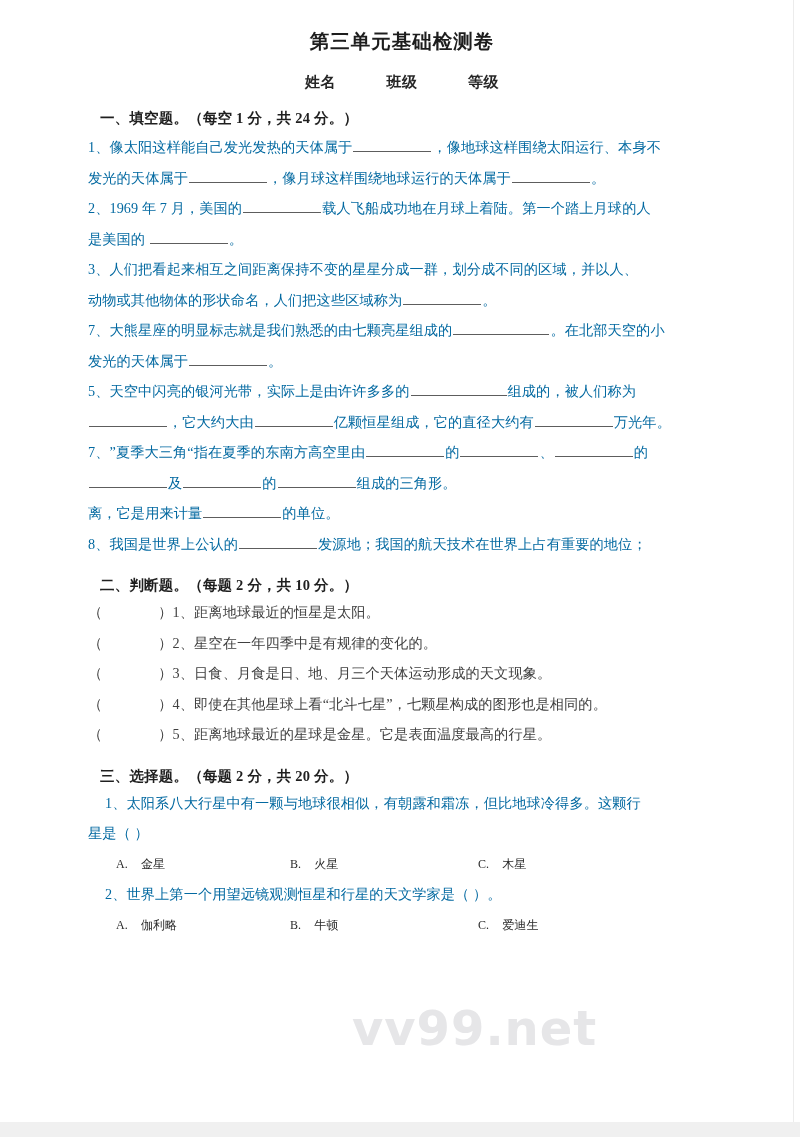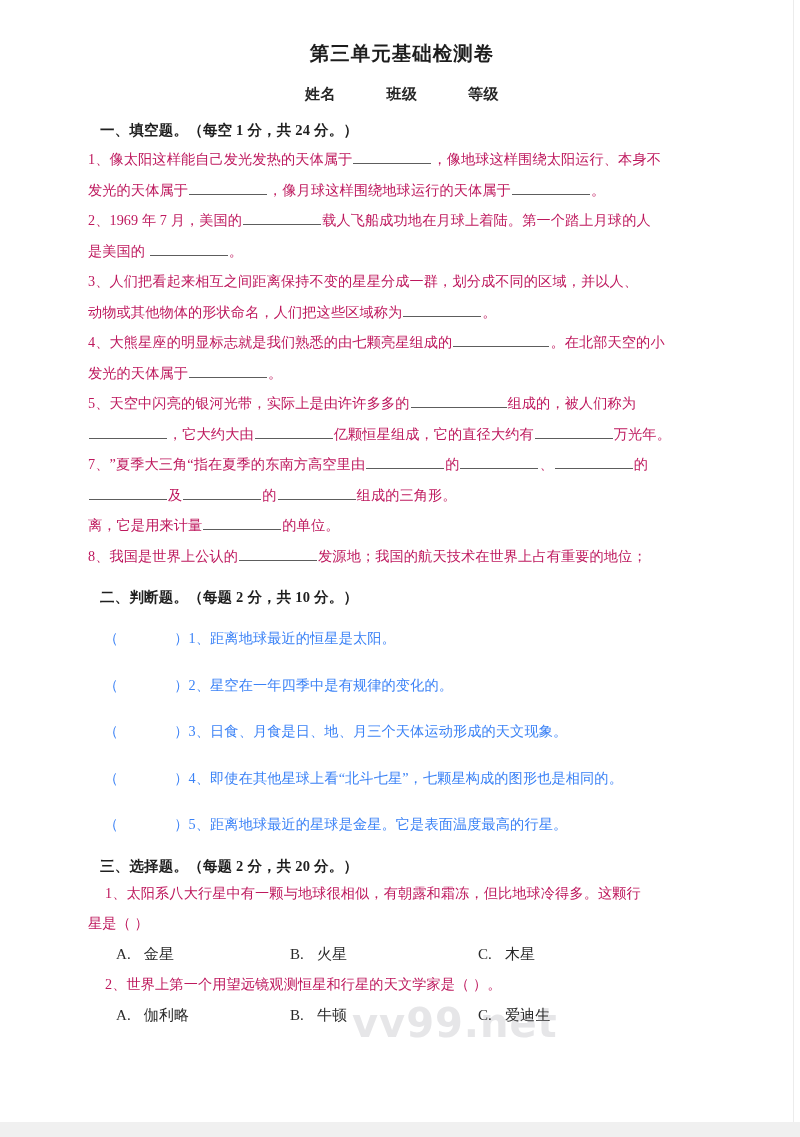--- a/index.html
+++ b/index.html
@@ -34,39 +34,39 @@
     width: 800px;
     height: 15px;
     background: #f0f0f0;
   }
   .watermark {
     position: absolute;
     left: 352px;
     top: 1000px;
     font-family: "DejaVu Sans", sans-serif;
     font-weight: bold;
-    font-size: 40px;
+    font-size: 48px;
     letter-spacing: 1px;
     color: #e6e6e8;
     user-select: none;
     white-space: nowrap;
     z-index: 0;
   }
   .content {
     position: relative;
     z-index: 2;
     padding: 0 84px 0 88px;
   }
   .doc-title {
     text-align: center;
     font-size: 19.5px;
     font-weight: bold;
     color: #1d1d1d;
     letter-spacing: 1px;
-    margin: 16px;
+    margin: 4px;
     padding-top: 24px;
     font-family: "Liberation Serif", "DejaVu Serif", serif;
   }
   .info-line {
     text-align: center;
     font-size: 15px;
     font-weight: bold;
     color: #262626;
     margin-top: 18px;
     letter-spacing: 0.5px;
@@ -77,51 +77,51 @@
     font-size: 14.5px;
     font-weight: bold;
     color: #1f1f1f;
     margin-top: 17px;
     margin-bottom: 2px;
     letter-spacing: 0.2px;
     margin-left: 12px;
   }
   .q {
     font-size: 14.2px;
-    color: #be185d;
+    color: #0369a1;
     line-height: 30.5px;
     text-align: justify;
     letter-spacing: 0.1px;
     margin: 0;
   }
   .q.first { margin-top: 4px; }
   .q-indent { text-indent: 17px; }
   .blank {
     display: inline-block;
     border-bottom: 1px solid #5d5d5d;
     vertical-align: baseline;
     height: 14px;
     margin: 0 1px;
   }
   .b-lg { width: 78px; }
   .b-xl { width: 96px; }
   .tf-row {
     font-size: 14.2px;
-    color: #3b82f6;
+    color: #404040;
     line-height: 30.5px;
-    margin: 16px;
+    margin: 0;
     letter-spacing: 0.1px;
   }
   .paren {
     display: inline-block;
     width: 50px;
     margin-right: 6px;
   }
   .choices {
-    font-size: 15px;
+    font-size: 12px;
     color: #2a2a2a;
     line-height: 30.5px;
     margin: 0;
     position: relative;
     letter-spacing: 0.1px;
   }
   .choices .opt {
     position: absolute;
     white-space: nowrap;
   }
@@ -170,21 +170,21 @@
     </p>
 
     <p class="q">
       <span>3、人们把看起来相互之间距离保持不变的星星分成一群，划分成不同的区域，并以人、</span>
     </p>
     <p class="q">
       <span>动物或其他物体的形状命名，人们把这些区域称为</span><span class="blank b-lg"></span><span>。</span>
     </p>
 
     <p class="q">
-      <span>4、大熊星座的明显标志就是我们熟悉的由七颗亮星组成的</span><span class="blank b-xl"></span><span>。在北部天空的小</span>
+      <span>7、大熊星座的明显标志就是我们熟悉的由七颗亮星组成的</span><span class="blank b-xl"></span><span>。在北部天空的小</span>
     </p>
     <p class="q">
       <span>发光的天体属于</span><span class="blank b-lg"></span><span>。</span>
     </p>
 
     <p class="q">
       <span>5、天空中闪亮的银河光带，实际上是由许许多多的</span><span class="blank b-xl"></span><span>组成的，被人们称为</span>
     </p>
     <p class="q">
       <span class="blank b-lg"></span><span>，它大约大由</span><span class="blank b-lg"></span><span>亿颗恒星组成，它的直径大约有</span><span class="blank b-lg"></span><span>万光年。</span>

